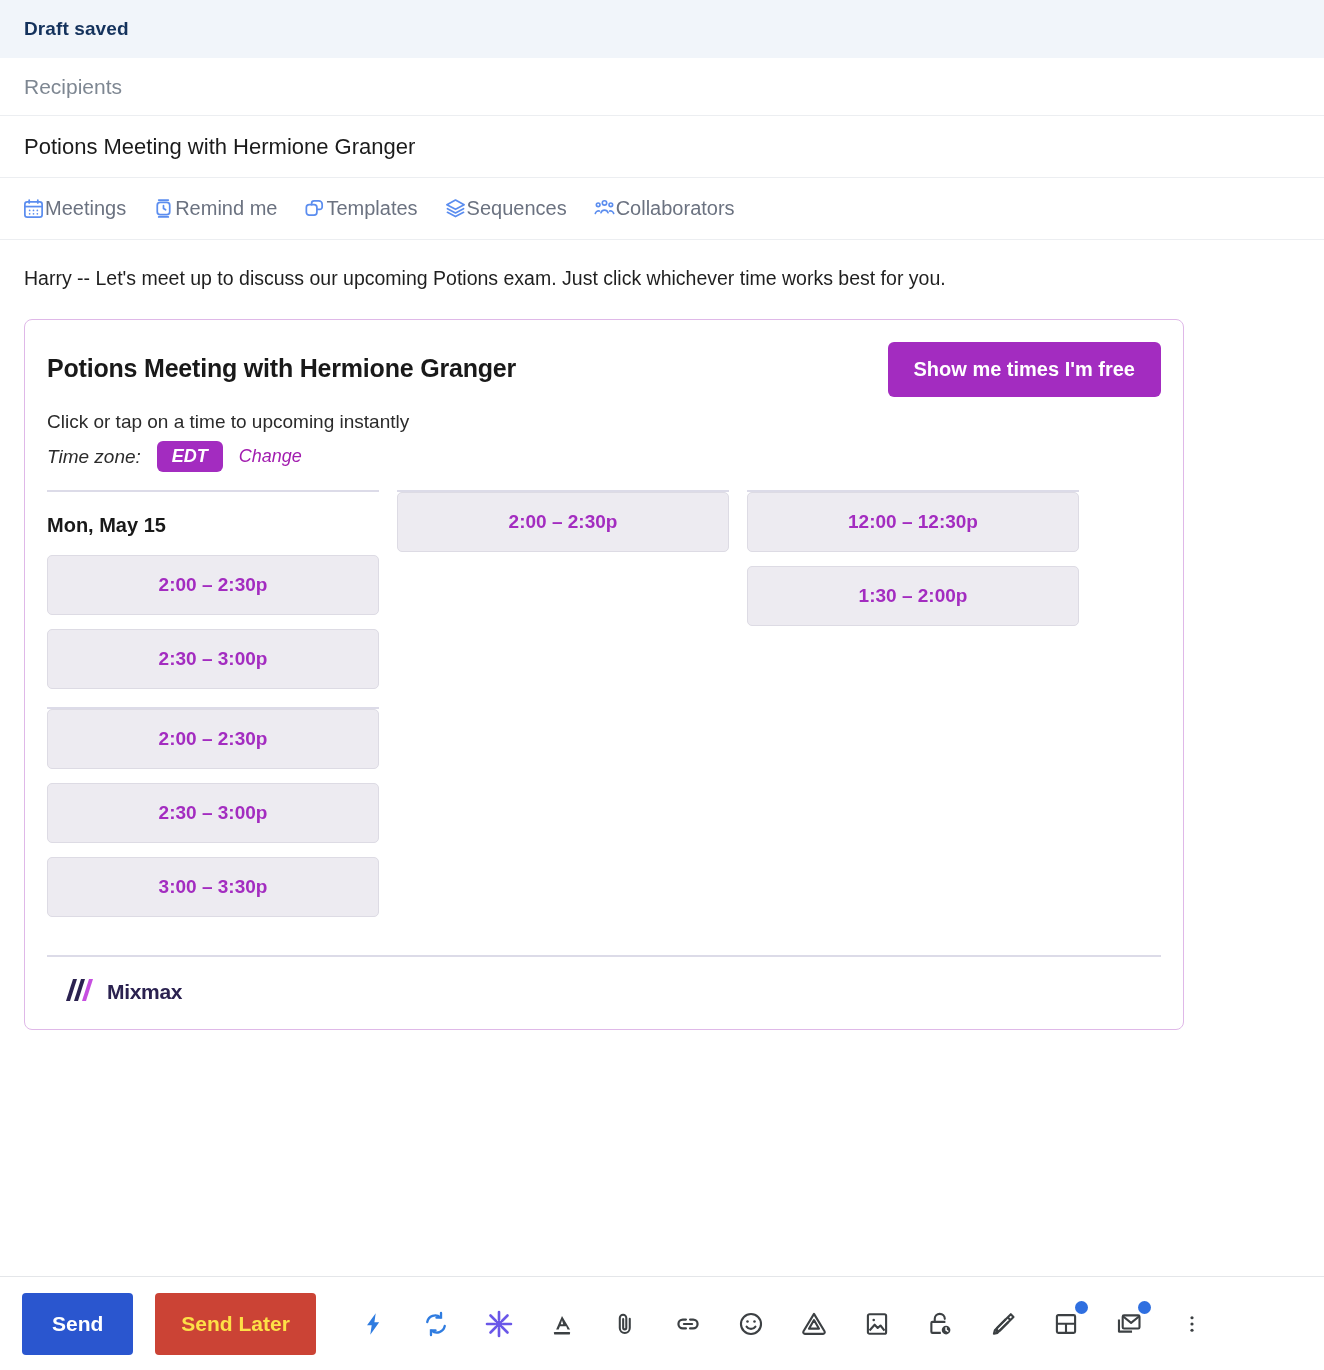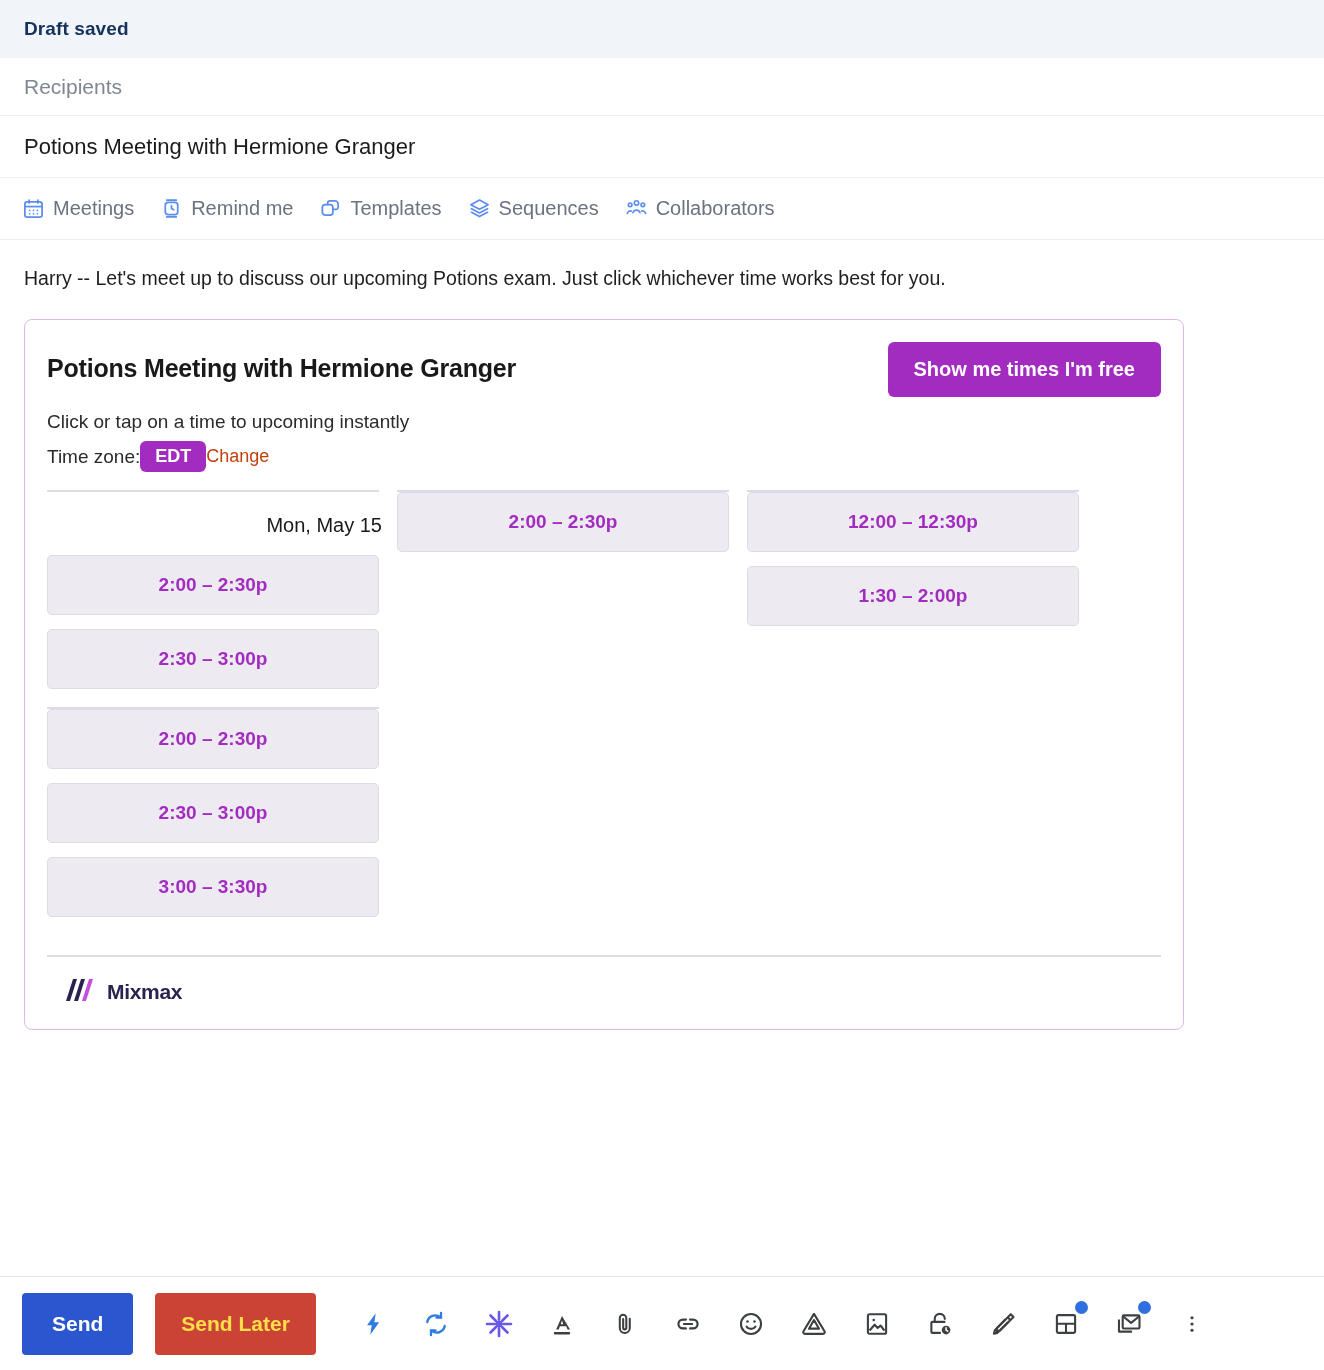--- a/index.html
+++ b/index.html
@@ -67,21 +67,20 @@
     display: flex;
     align-items: center;
     padding: 0 22px;
     gap: 26px;
     border-bottom: 1px solid #eceef1;
     flex: 0 0 auto;
   }
   .action-item {
     display: flex;
     align-items: center;
-    gap: 8px;
     cursor: pointer;
   }
   .action-item .lbl {
     font-size: 20px;
     color: #6b7280;
     white-space: nowrap;
   }
   .action-item svg { display: block; }
 
   
@@ -130,57 +129,58 @@
     white-space: nowrap;
   }
   .sched-sub {
     font-size: 19px;
     color: #2b2b2b;
     margin-top: 14px;
   }
   .tz-row {
     display: flex;
     align-items: center;
-    gap: 0;
+    gap: 16px;
     margin-top: 8px;
+    font-style: italic;
   }
   .tz-label { font-size: 19px; color: #2b2b2b; }
   .tz-badge {
     background: #a32cc0;
     color: #fff;
     font-size: 18px;
     font-weight: 700;
     border-radius: 6px;
     padding: 5px 15px;
     cursor: pointer;
   }
   .tz-change {
     font-size: 18px;
-    color: #c2410c;
+    color: #a21caf;
     cursor: pointer;
     text-align: right;
   }
 
   
   .day-grid {
     display: grid;
     grid-template-columns: repeat(3, 335px);
     column-gap: 15px;
     margin-top: 18px;
   }
   .day-col { padding-bottom: 4px; }
   .day-col .rule {
     height: 2px;
     background: #dcdbe8;
     width: 332px;
   }
   .day-name {
-    text-align: right;
+    text-align: left;
     font-size: 20px;
-    font-weight: 400;
+    font-weight: 700;
     color: #191919;
     padding: 22px 0 18px 0;
   }
   .slot {
     display: block;
     width: 332px;
     background: #edebf1;
     border: 1px solid #dddbe4;
     border-radius: 5px;
     color: #a32cc0;

